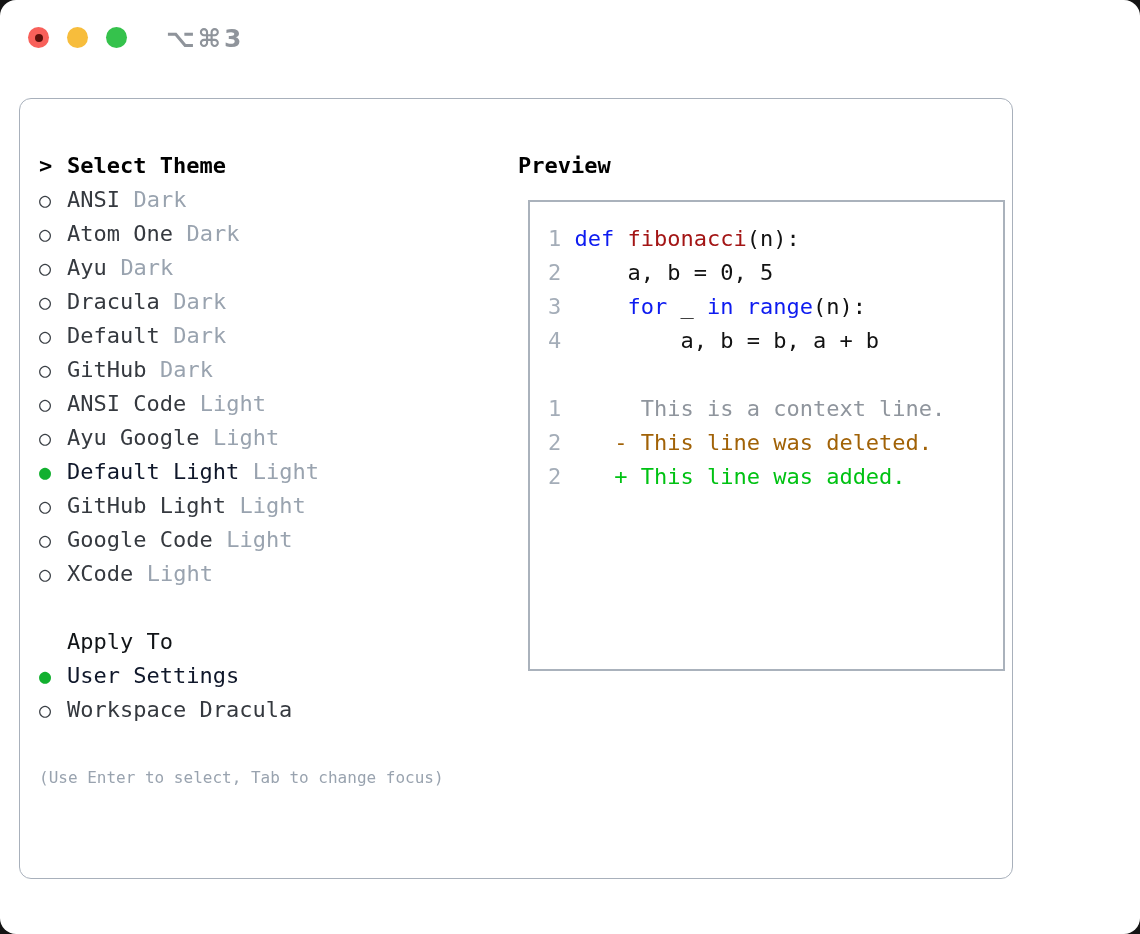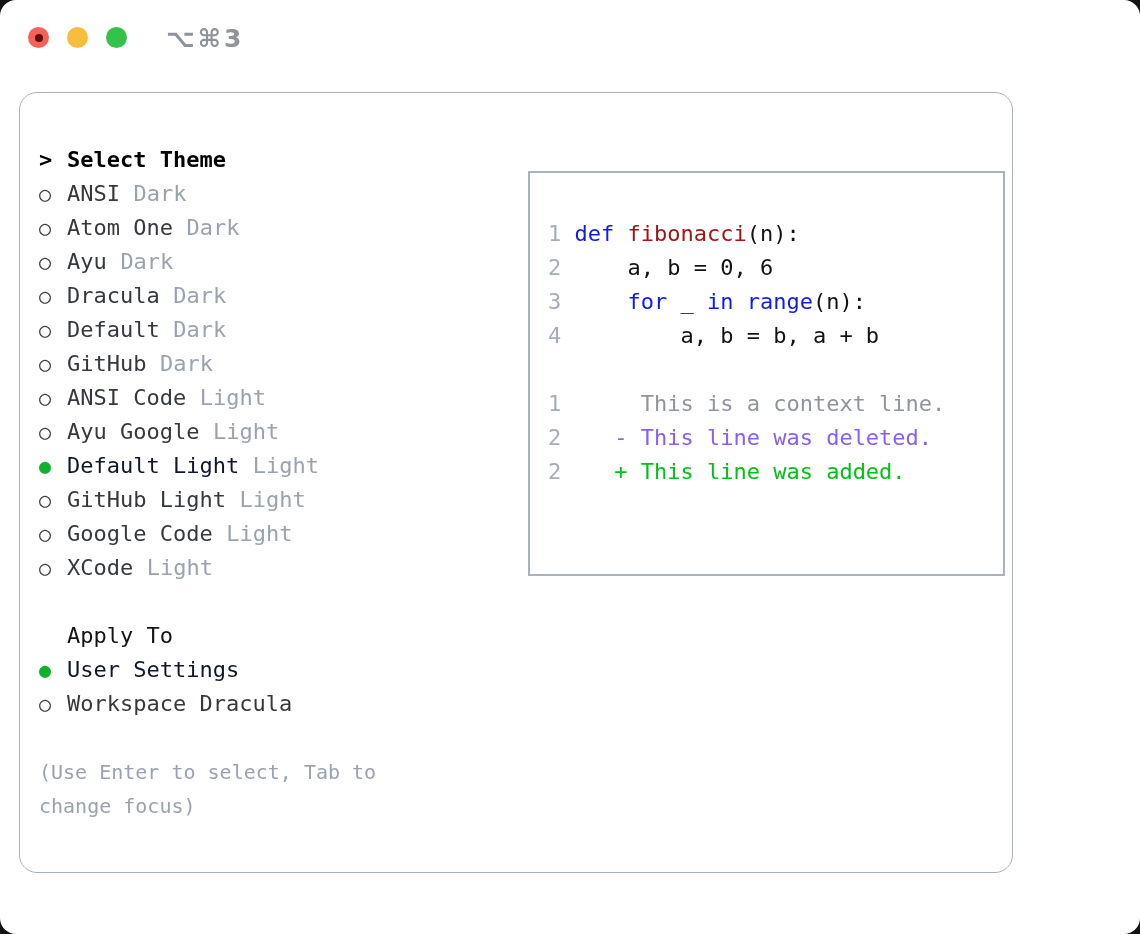--- a/index.html
+++ b/index.html
@@ -26,57 +26,57 @@
     position:absolute;left:7px;top:7px;width:8px;height:8px;
     border-radius:50%;background:#5c100b;
   }
   .win-title{
     position:absolute;left:166px;top:24px;
     font-family:"DejaVu Sans","Liberation Sans",sans-serif;
     font-size:25px;font-weight:bold;color:#8f949b;letter-spacing:3px;
   }
   
   .window{
-    position:absolute;left:19px;top:92px;width:994px;height:781px;
-    border:1.5px solid #a8b0bb;border-radius:18px;background:#ffffff;
+    position:absolute;left:19px;top:98px;width:994px;height:781px;
+    border:1.5px solid #a8b0bb;border-radius:12px;background:#ffffff;
     box-sizing:border-box;
   }
   
   .left-col{position:absolute;left:19px;top:50px;width:440px;}
   .row{height:34px;line-height:34px;font-size:22px;white-space:nowrap;}
   .marker{display:inline-block;width:28px;color:#3a3f45;font-size:20px;}
   .prompt{display:inline-block;width:28px;color:#000;font-weight:bold;font-size:22px;}
   .hdr{color:#000;font-weight:bold;}
   .tname{color:#35393f;}
   .tvariant{color:#99a3af;margin-left:0.62em;}
   .row.selected .marker{color:#12b02f;}
   .row.selected .tname{color:#0f172a;}
   .apply-hdr{color:#111417;padding-left:28px;}
   .spacer{height:34px;}
   .hint{
     margin-top:0;max-width:420px;
-    font-size:20px;line-height:34px;color:#99a3af;white-space:normal;
+    font-size:16px;line-height:34px;color:#99a3af;white-space:normal;
   }
   
   .right-col{position:absolute;left:498px;top:50px;}
   .preview-hdr{height:34px;line-height:34px;font-size:22px;font-weight:bold;color:#000;}
   .preview-pane{
-    margin-top:28px;margin-left:10px;
-    width:477px;height:405px;
+    margin-top:17px;margin-left:10px;
+    width:477px;height:471px;
     border:2px solid #aab2bc;background:#ffffff;
     box-sizing:border-box;
-    padding:44px 0 0 18px;
+    padding:20px 0 0 18px;
   }
   .cl{height:34px;line-height:34px;font-size:22px;white-space:pre;}
   .ln{display:inline-block;width:1ch;color:#a4adb8;}
   .seg.plain{color:#121212;}
   .seg.keyword{color:#0d1bf0;}
   .seg.function{color:#a31515;}
   .seg.context{color:#8f959d;}
-  .seg.deleted{color:#8b5cf6;}
+  .seg.deleted{color:#a16207;}
   .seg.added{color:#00c213;}
 </style>
 </head>
 <body>
 
 <div class="screen">
 
   <div class="titlebar">
     <div class="traffic red">
         <div class="dot"></div>
@@ -111,24 +111,25 @@
 
       <div class="row selected"><span class="marker">●</span><span class="tname">User Settings</span></div>
       <div class="row"><span class="marker">○</span><span class="tname">Workspace Dracula</span></div>
 
       <div class="spacer"></div>
 
       <div class="hint">(Use Enter to select, Tab to change focus)</div>
     </div>
 
     <div class="right-col">
+      <div class="preview-hdr">Preview</div>
 
       <div class="preview-pane">
         <div class="cl"><span class="ln">1</span><span class="seg plain"> </span><span class="seg keyword">def</span><span class="seg plain"> </span><span class="seg function">fibonacci</span><span class="seg plain">(n):</span></div>
-        <div class="cl"><span class="ln">2</span><span class="seg plain">     a, b = 0, 6</span></div>
+        <div class="cl"><span class="ln">2</span><span class="seg plain">     a, b = 0, 5</span></div>
         <div class="cl"><span class="ln">3</span><span class="seg plain">     </span><span class="seg keyword">for</span><span class="seg plain"> _ </span><span class="seg keyword">in</span><span class="seg plain"> </span><span class="seg keyword">range</span><span class="seg plain">(n):</span></div>
         <div class="cl"><span class="ln">4</span><span class="seg plain">         a, b = b, a + b</span></div>
 
         <div class="cl"></div>
 
         <div class="cl"><span class="ln">1</span><span class="seg context">      This is a context line.</span></div>
         <div class="cl"><span class="ln">2</span><span class="seg deleted">    - This line was deleted.</span></div>
         <div class="cl"><span class="ln">2</span><span class="seg added">    + This line was added.</span></div>
       </div>
     </div>

